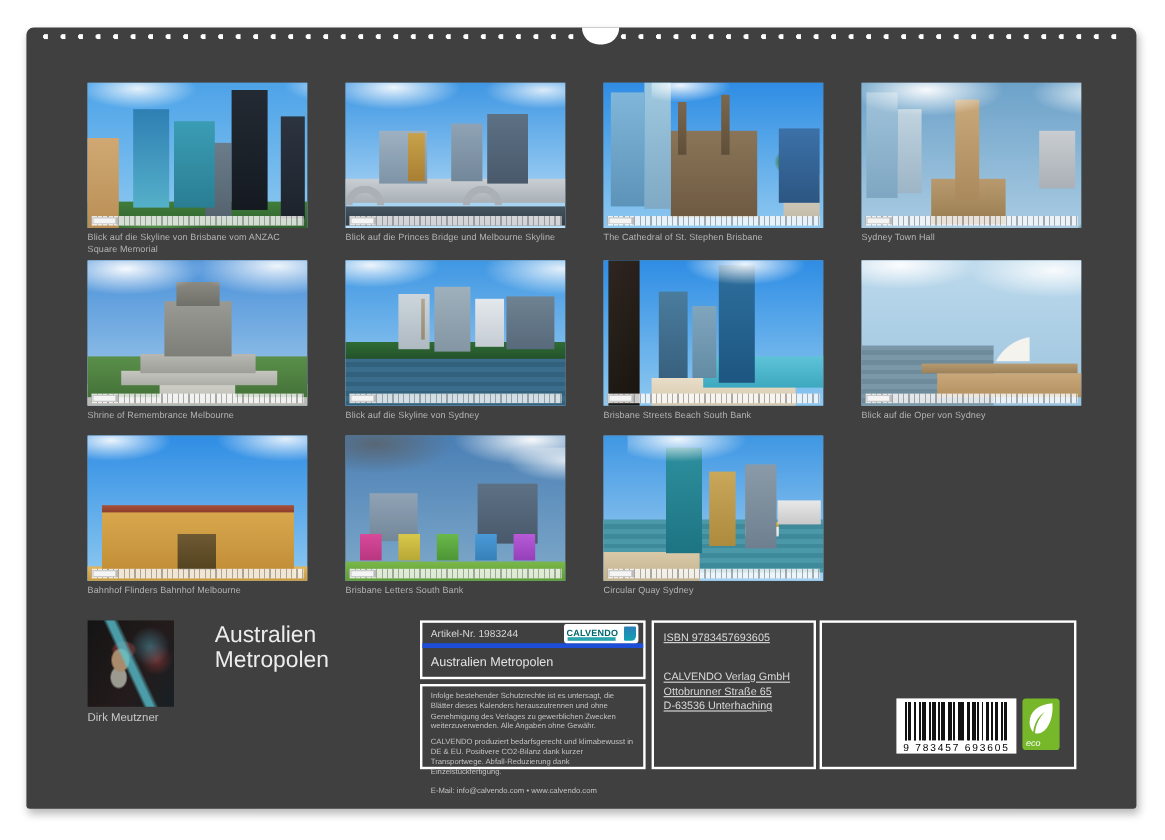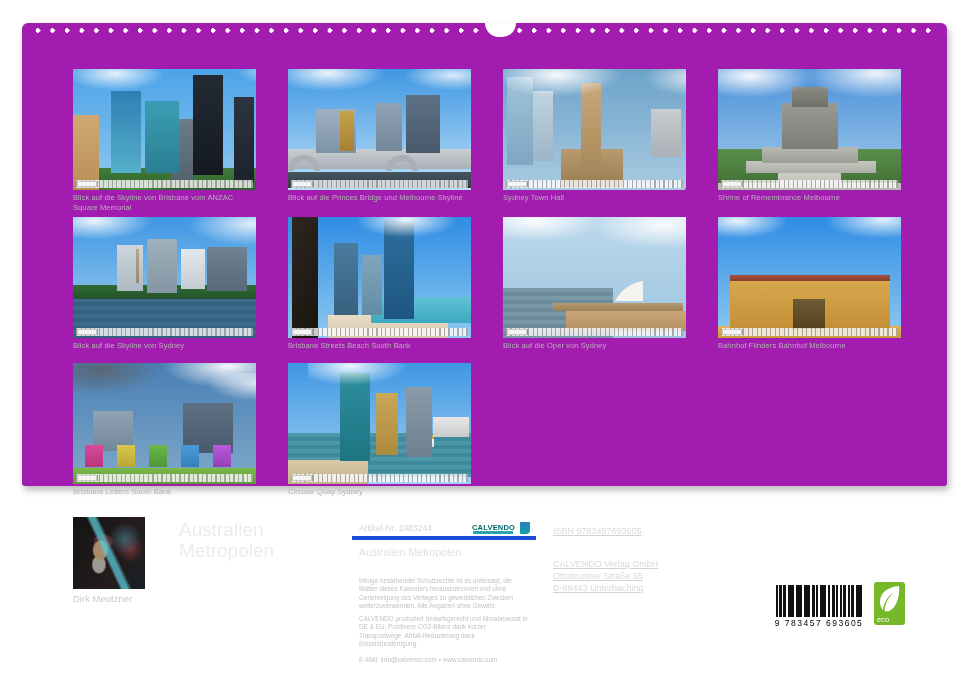--- a/index.html
+++ b/index.html
@@ -2,22 +2,22 @@
 <html><head>
 <meta charset="utf-8">
 <style>
   html,body{margin:0;padding:0;}
   body{
     width:971px;height:700px;background:#ffffff;overflow:hidden;
     font-family:"Liberation Sans", sans-serif;position:relative;
   }
   
   #page{
-    position:absolute;left:22px;top:23px;width:925px;height:463px;
-    background:#a21caf;border-radius:6px 6px 3px 3px;
+    position:absolute;left:22px;top:23px;width:925px;height:651px;
+    background:#404040;border-radius:6px 6px 3px 3px;
     box-shadow:2px 4px 7px rgba(0,0,0,.28);
   }
   .holes{
     position:absolute;left:9px;right:9px;top:3px;height:9px;
     background-image:radial-gradient(circle 2.3px at 7px 4.5px,#fff 98%,rgba(255,255,255,0));
     background-size:14.6px 9px;background-repeat:repeat-x;
   }
   .hanger{
     position:absolute;left:463px;top:0;width:31px;height:14px;
     background:#fff;border-radius:0 0 16px 16px;
@@ -315,21 +315,21 @@
     height:24px;display:flex;align-items:center;padding:0 7px;
     font-size:10.5px;color:#e2e2e2;
   }
   .box-b{left:328px;top:547px;width:188px;height:71px;padding:5px 7px;font-size:6.4px;line-height:1.32;color:#c3c3c3;}
   .box-b p{margin:0 0 4px 0;}
   .box-b p:last-child{margin:7px 0 0 0;}
   .box-c{left:521px;top:494px;width:137px;height:124px;padding:7px 8px;box-sizing:border-box;text-decoration:underline;}
   .isbn{font-size:9px;color:#d9d9d9;}
   .pub{margin-top:22px;font-size:9px;line-height:1.35;color:#d9d9d9;}
   .pub div{white-space:nowrap;}
-  .box-d{left:683px;top:494px;width:214px;height:124px;}
+  .box-d{left:661px;top:494px;width:214px;height:124px;}
   .barcode{
     position:absolute;left:62px;top:63px;width:100px;height:46px;background:#fff;
     display:flex;flex-direction:column;align-items:center;
   }
   .bars{
     width:86px;height:32px;margin-top:3px;background-color:#fff;
     background-image:
       repeating-linear-gradient(90deg,#111 0 1.5px,rgba(0,0,0,0) 1.5px 4px),
       repeating-linear-gradient(90deg,#111 0 2px,rgba(0,0,0,0) 2px 7.5px),
       repeating-linear-gradient(90deg,rgba(0,0,0,0) 0 3px,#111 3px 4px,rgba(0,0,0,0) 4px 11px);
@@ -356,20 +356,26 @@
       <div class="thumb t1">
           <div class="strip"></div>
         </div>
       <figcaption class="cap">Blick auf die Skyline von Brisbane vom ANZAC Square Memorial</figcaption>
     </figure>
     <figure class="cell">
       <div class="thumb t2">
           <div class="strip"></div>
         </div>
       <figcaption class="cap">Blick auf die Princes Bridge und Melbourne Skyline</figcaption>
+    </figure>
+    <figure class="cell">
+      <div class="thumb t4">
+          <div class="strip"></div>
+        </div>
+      <figcaption class="cap">The Cathedral of St. Stephen Brisbane</figcaption>
     </figure>
 
     <figure class="cell">
       <div class="thumb t5">
           <div class="strip"></div>
         </div>
       <figcaption class="cap">Sydney Town Hall</figcaption>
     </figure>
     <figure class="cell">
       <div class="thumb t6">
@@ -437,21 +443,21 @@
     <p>Infolge bestehender Schutzrechte ist es untersagt, die Blätter dieses Kalenders herauszutrennen und ohne Genehmigung des Verlages zu gewerblichen Zwecken weiterzuverwenden. Alle Angaben ohne Gewähr.</p>
     <p>CALVENDO produziert bedarfsgerecht und klimabewusst in DE &amp; EU. Positivere CO2-Bilanz dank kurzer Transportwege. Abfall-Reduzierung dank Einzelstückfertigung.</p>
     <p>E-Mail: info@calvendo.com • www.calvendo.com</p>
   </div>
 
   <div class="ibox box-c">
     <div class="isbn">ISBN 9783457693605</div>
     <div class="pub">
       <div>CALVENDO Verlag GmbH</div>
       <div>Ottobrunner Straße 65</div>
-      <div>D-99443 Unterhaching</div>
+      <div>D-63536 Unterhaching</div>
     </div>
   </div>
 
   <div class="ibox box-d">
     <div class="barcode">
       <div class="bars"></div>
       <div class="bar-digits">9 783457 693605</div>
     </div>
     <div class="eco">
       <svg width="25" height="28" viewBox="0 0 25 28">

